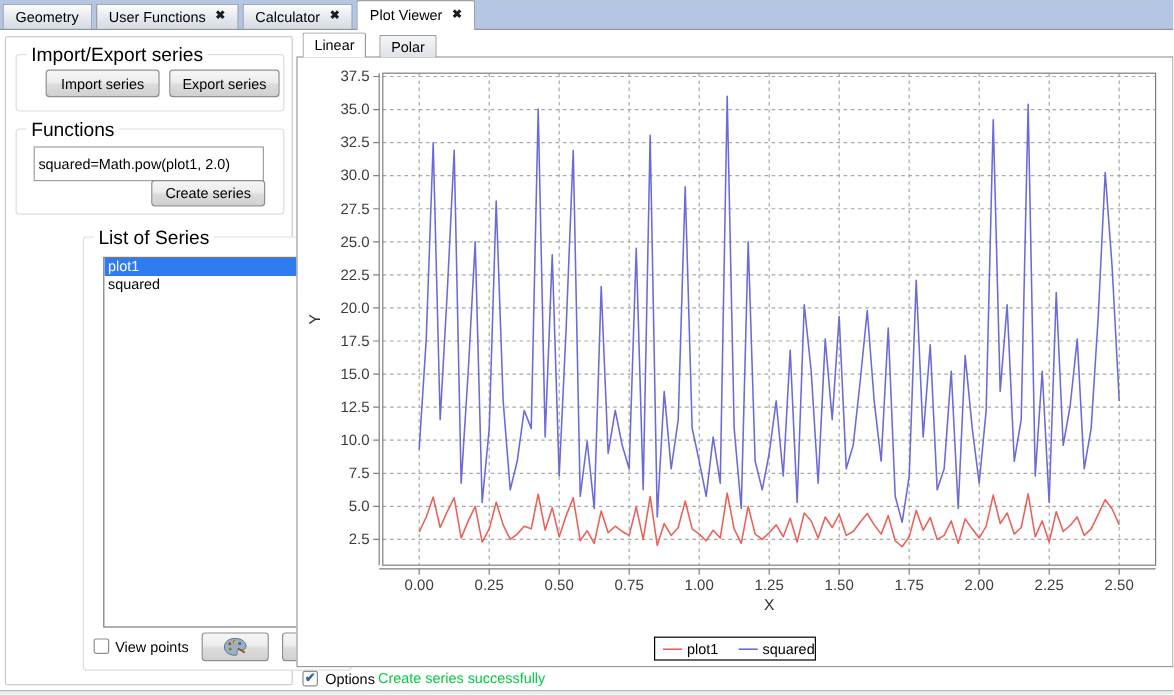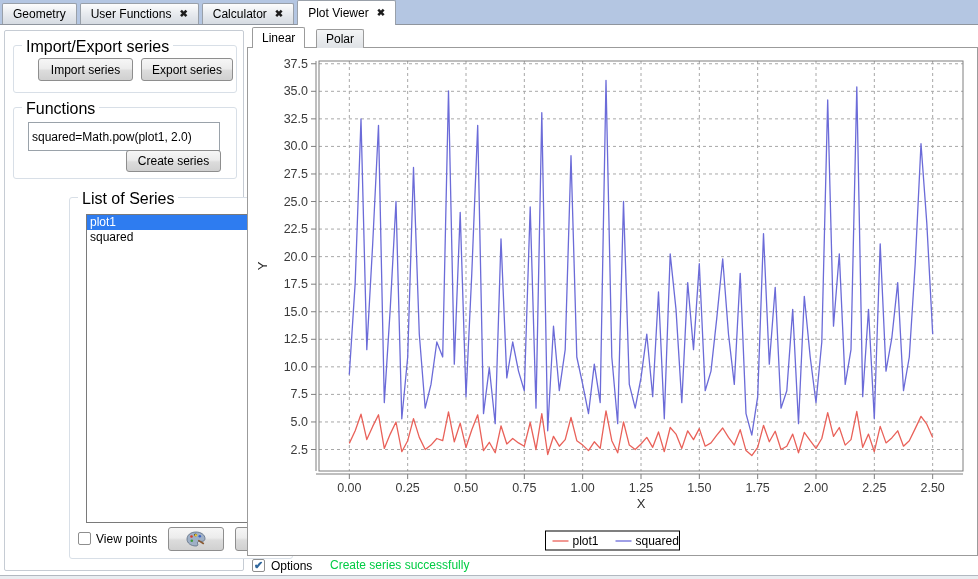--- a/index.html
+++ b/index.html
@@ -42,21 +42,21 @@
               border:1px solid #9b9b9b; border-bottom:none; border-radius:2px 2px 0 0;
               font-size:12px; box-sizing:border-box; }
   .plot-tab.active { background:#fff; z-index:3; }
   .plot-tab.inactive { background:linear-gradient(#f4f5f6,#dfe2e6); }
   .chart-panel { position:absolute; left:247px; top:47px; width:729px; height:507px;
                  border:1px solid #9b9b9b; background:#fff; box-sizing:content-box; }
   .chart-panel svg { font-family:"Liberation Sans",sans-serif; }
 
   
   .statusbar { position:absolute; left:247px; top:556px; width:729px; height:20px; }
-  .status-message { position:absolute; left:83px; top:2px; font-size:12px; }
+  .status-message { position:absolute; left:68px; top:2px; font-size:12px; }
   .bottom-edge { position:absolute; left:0px; top:575px; width:978px; height:4px;
                  background:#e9edf1; border-top:1px solid #b2b8c0; box-sizing:border-box; }
 </style>
 </head>
 <body>
 
 <div id="app">
 
   <div class="tabbar" id="main-tabbar">
       <div class="tab">

